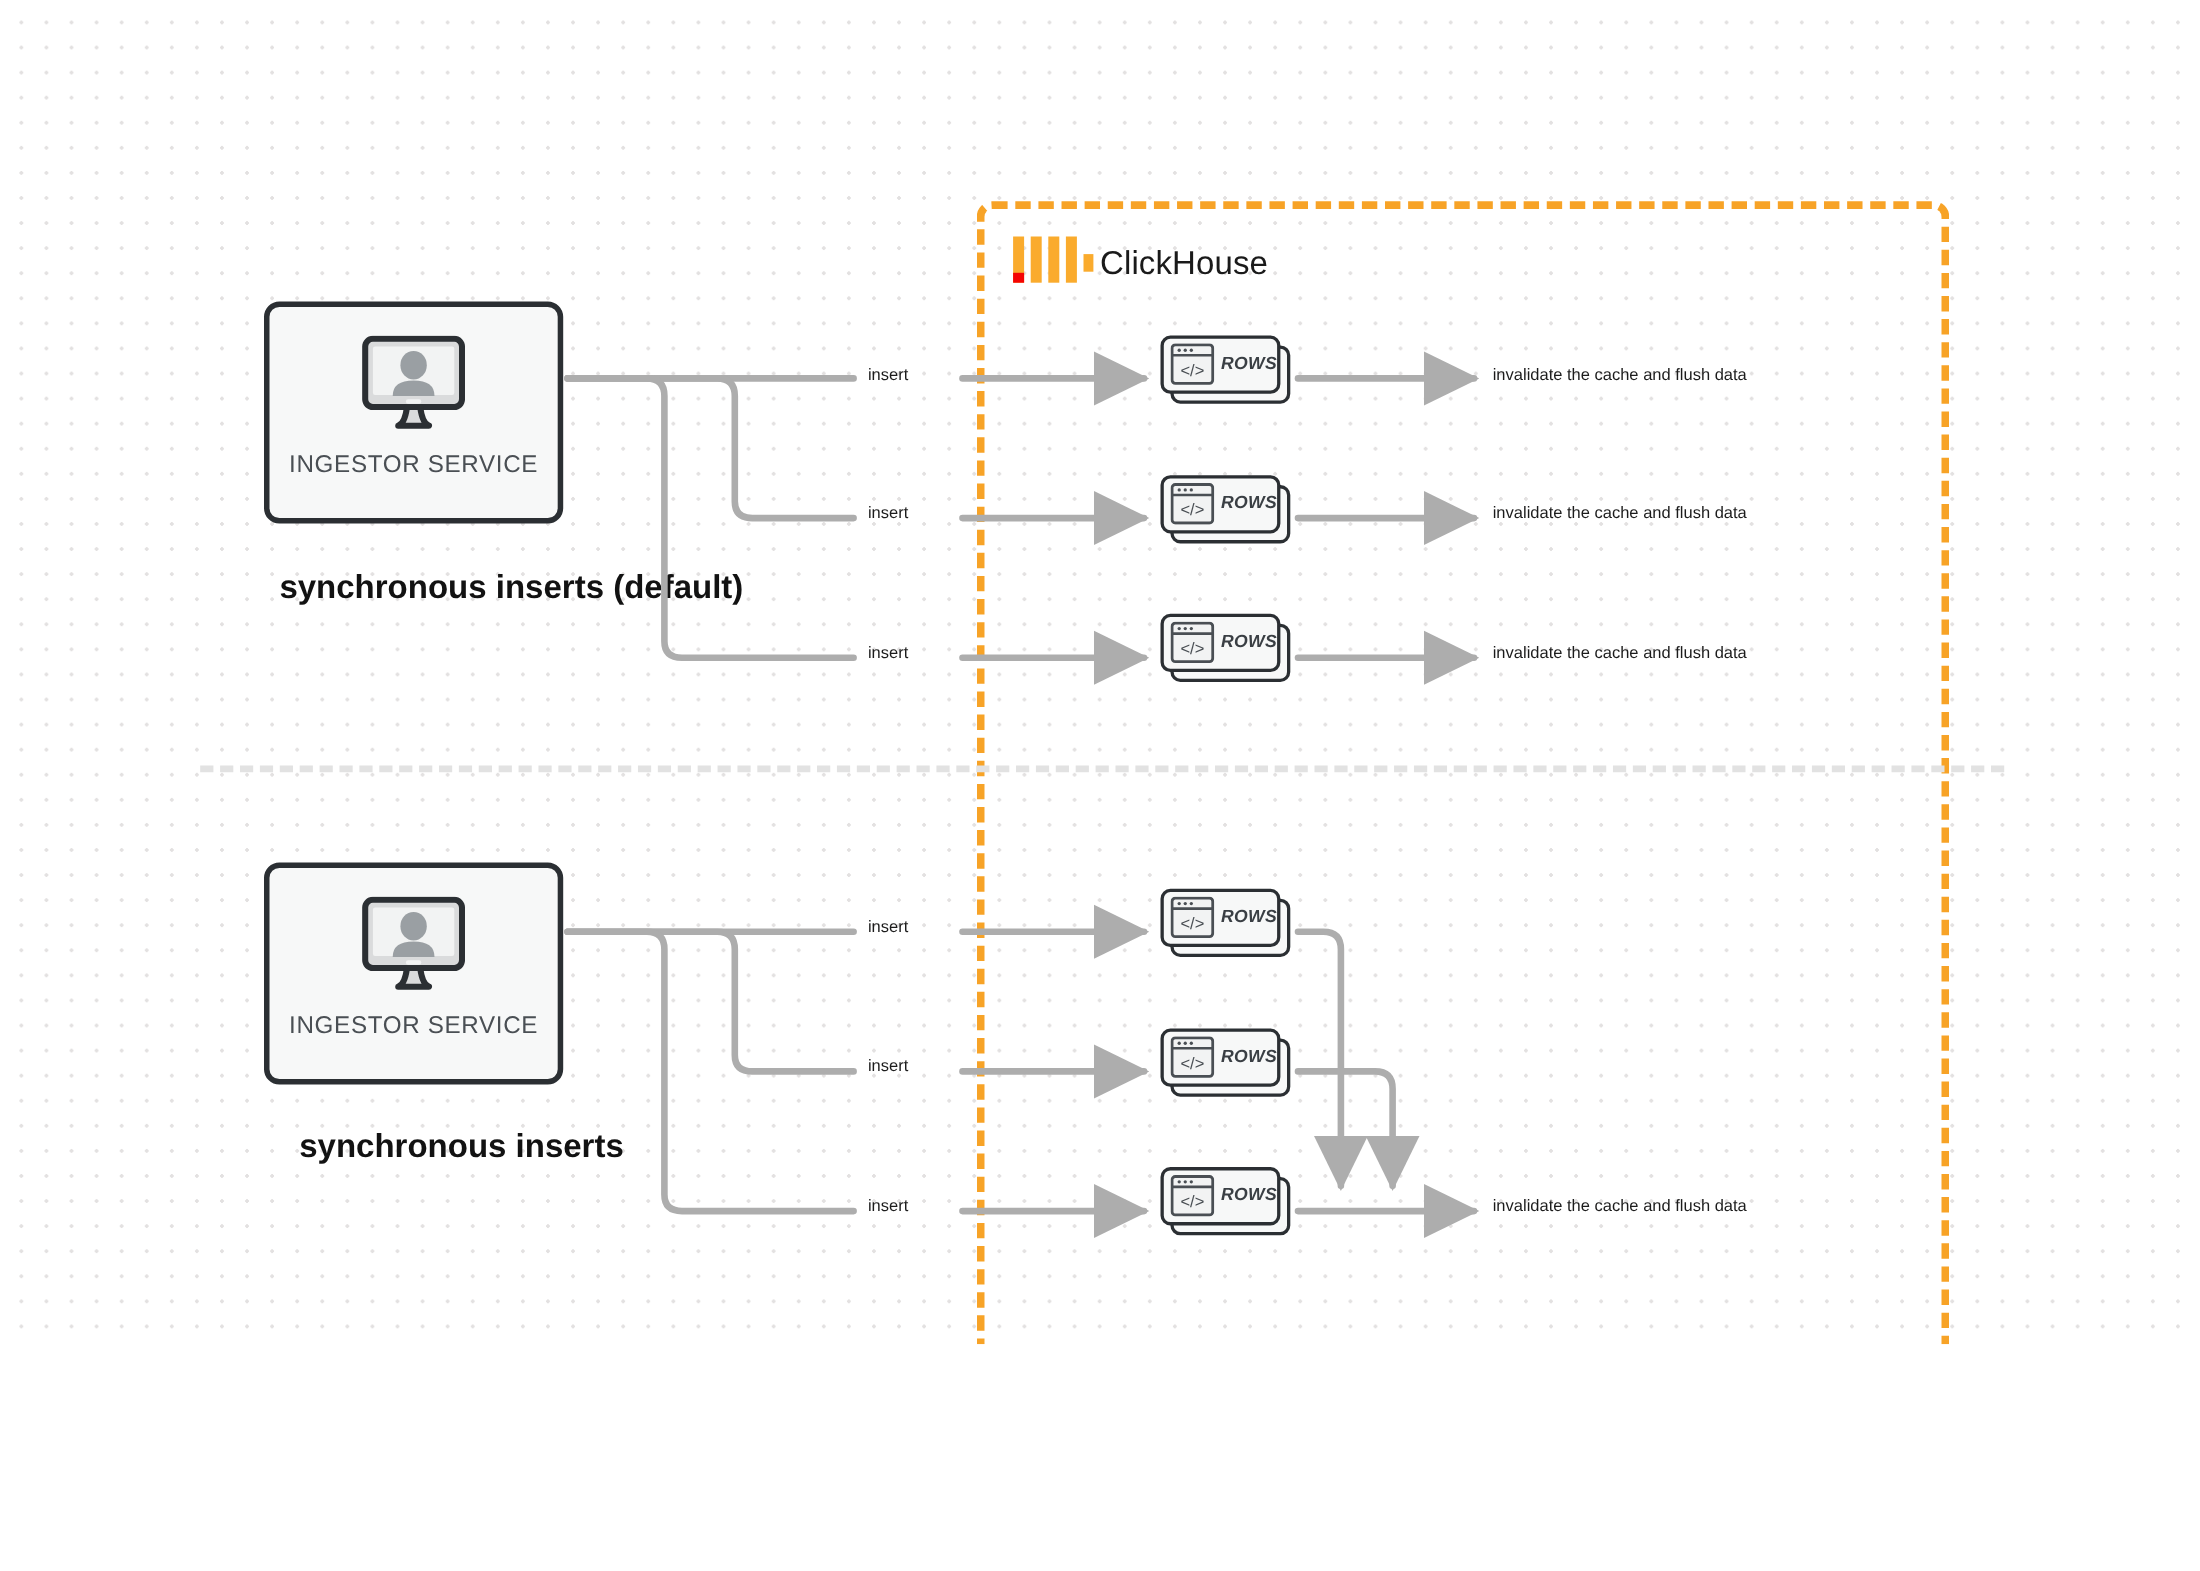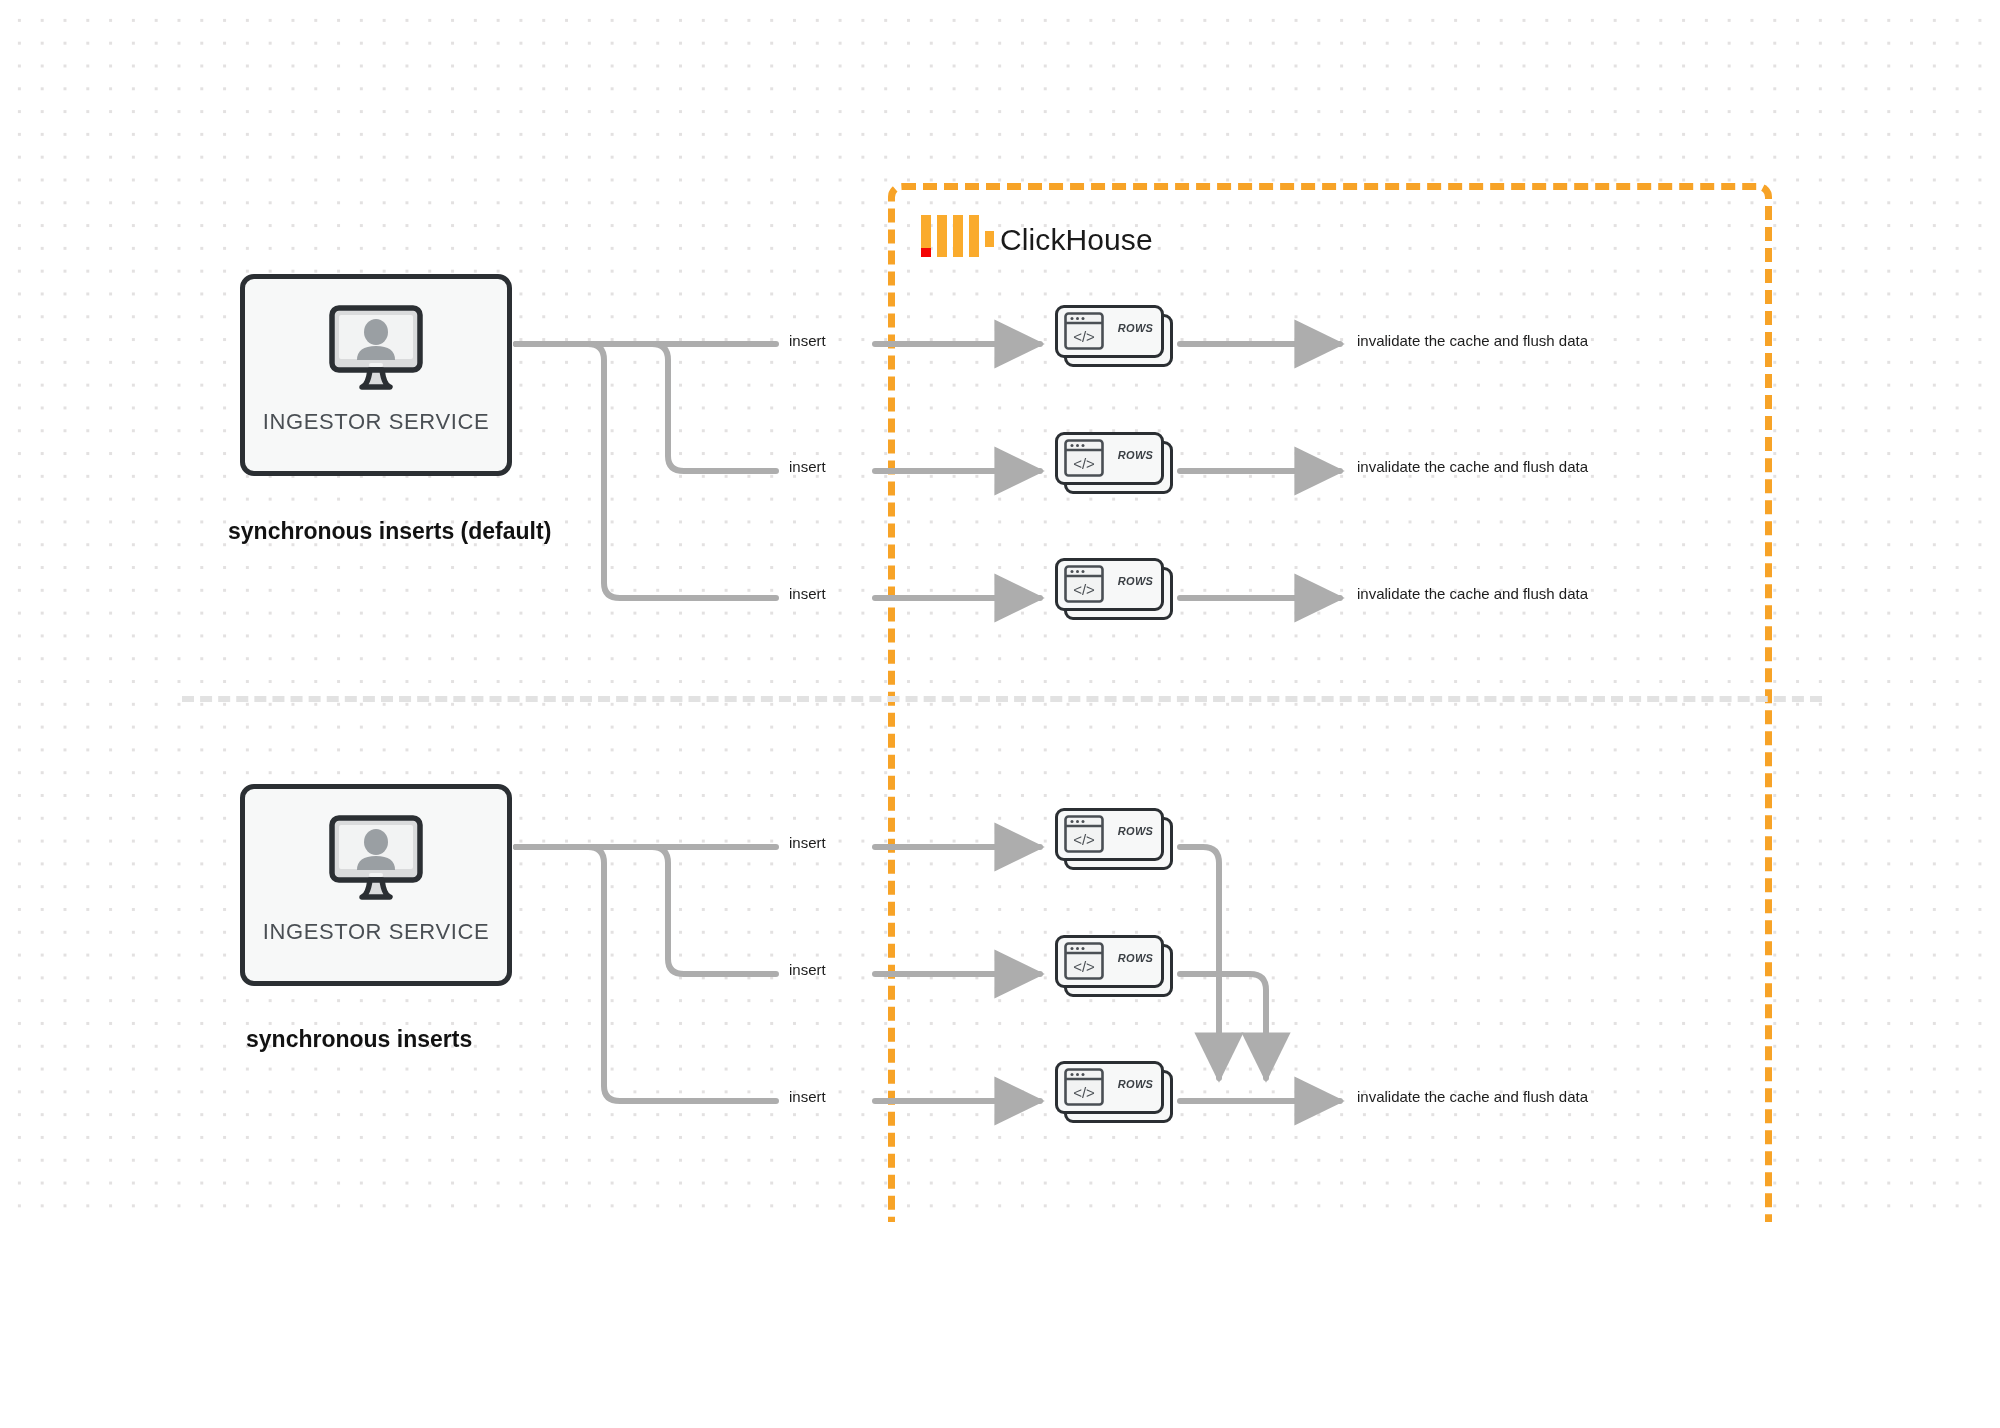--- a/index.html
+++ b/index.html
@@ -105,24 +105,25 @@
     right: 0;
     text-align: center;
     font-size: 22px;
     color: #4a4f54;
     letter-spacing: 0.6px;
   }
 
   
   .caption {
     position: absolute;
-    font-size: 23px;
+    font-size: 30px;
     font-weight: bold;
     color: #121212;
     white-space: nowrap;
+    margin-left: 26px;
   }
   .caption.sync  { left: 228px; top: 518px; }
   .caption.async { left: 246px; top: 1026px; }
 
   
   .divider {
     position: absolute;
     left: 182px;
     top: 696px;
     width: 1640px;
@@ -164,21 +165,21 @@
     top: 7px;
     width: 40px;
     height: 38px;
   }
   .rows-card .rows-txt {
     position: absolute;
     left: 54px;
     top: 17px;
     width: 53px;
     text-align: center;
-    font-size: 11px;
+    font-size: 16px;
     font-style: italic;
     font-weight: bold;
     color: #3a3f44;
     letter-spacing: 0.3px;
   }
 
   
   .edge-label {
     position: absolute;
     font-size: 15px;

